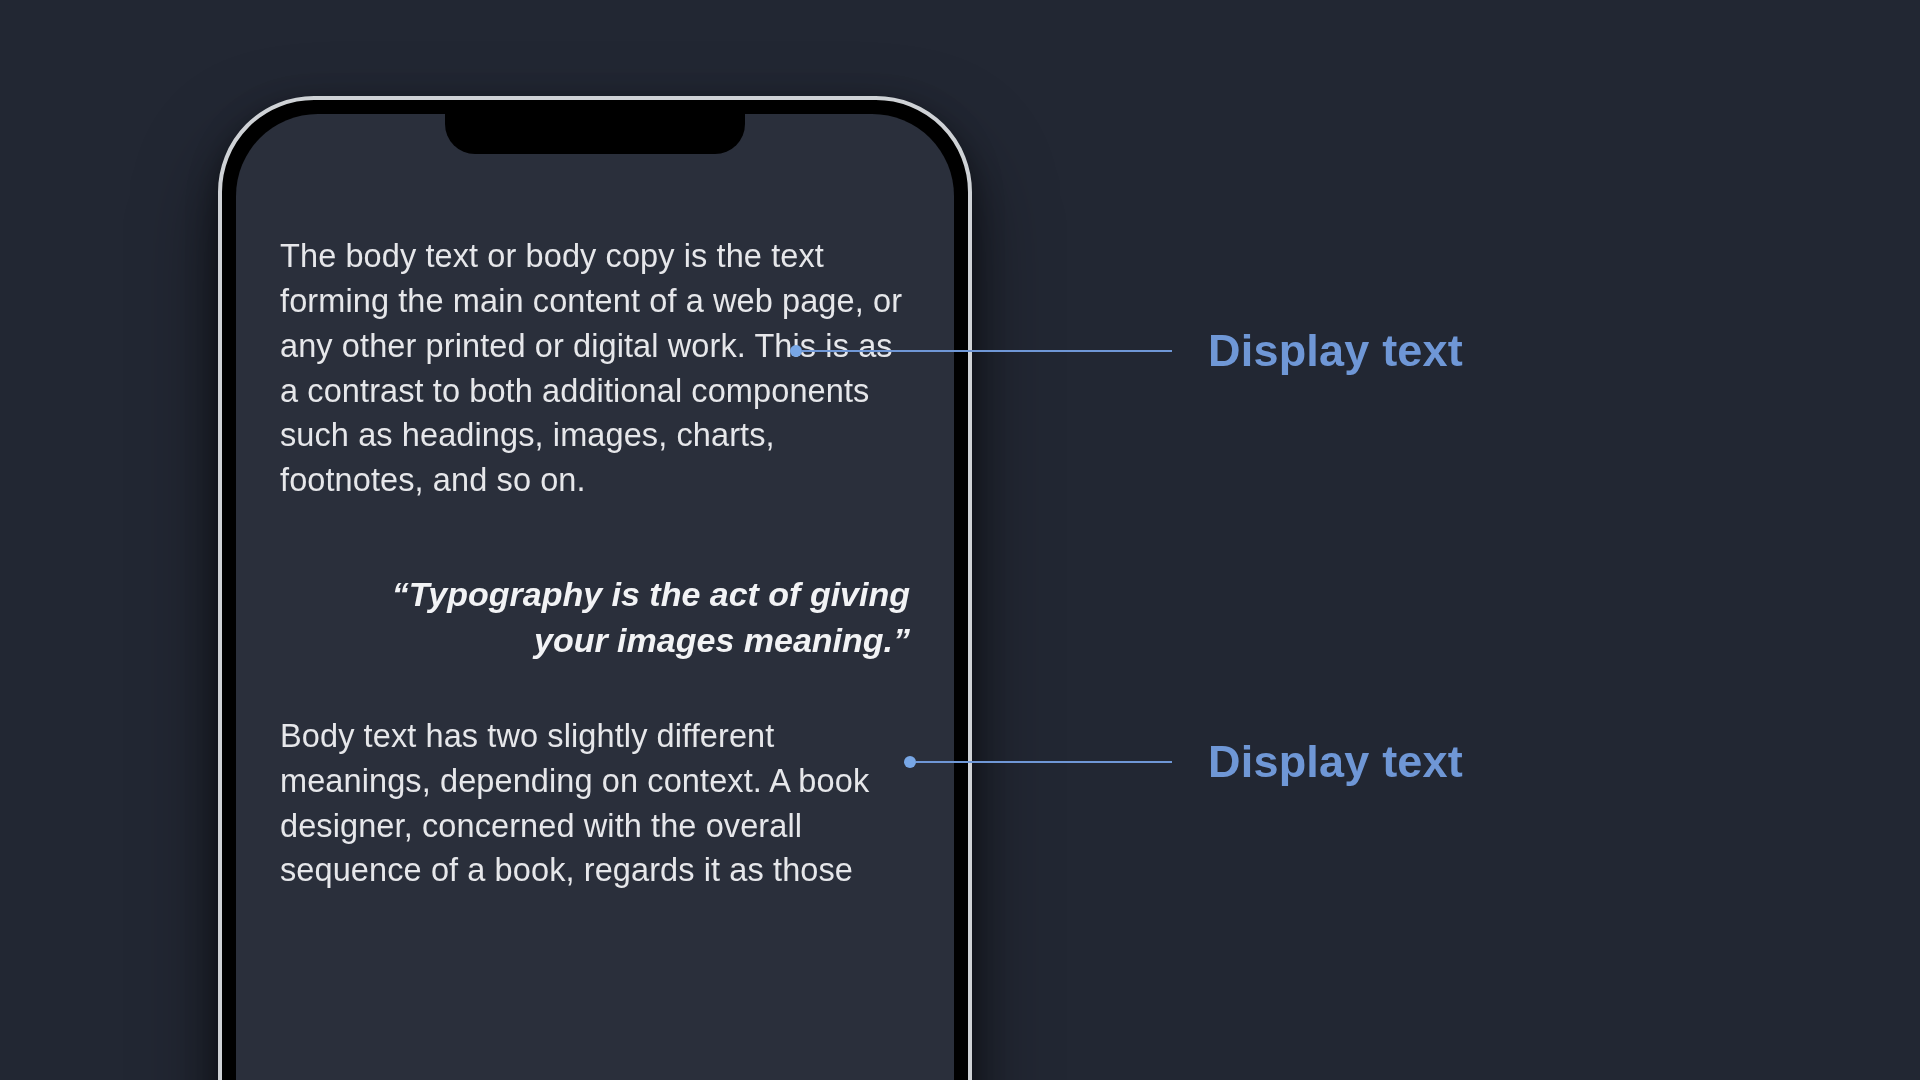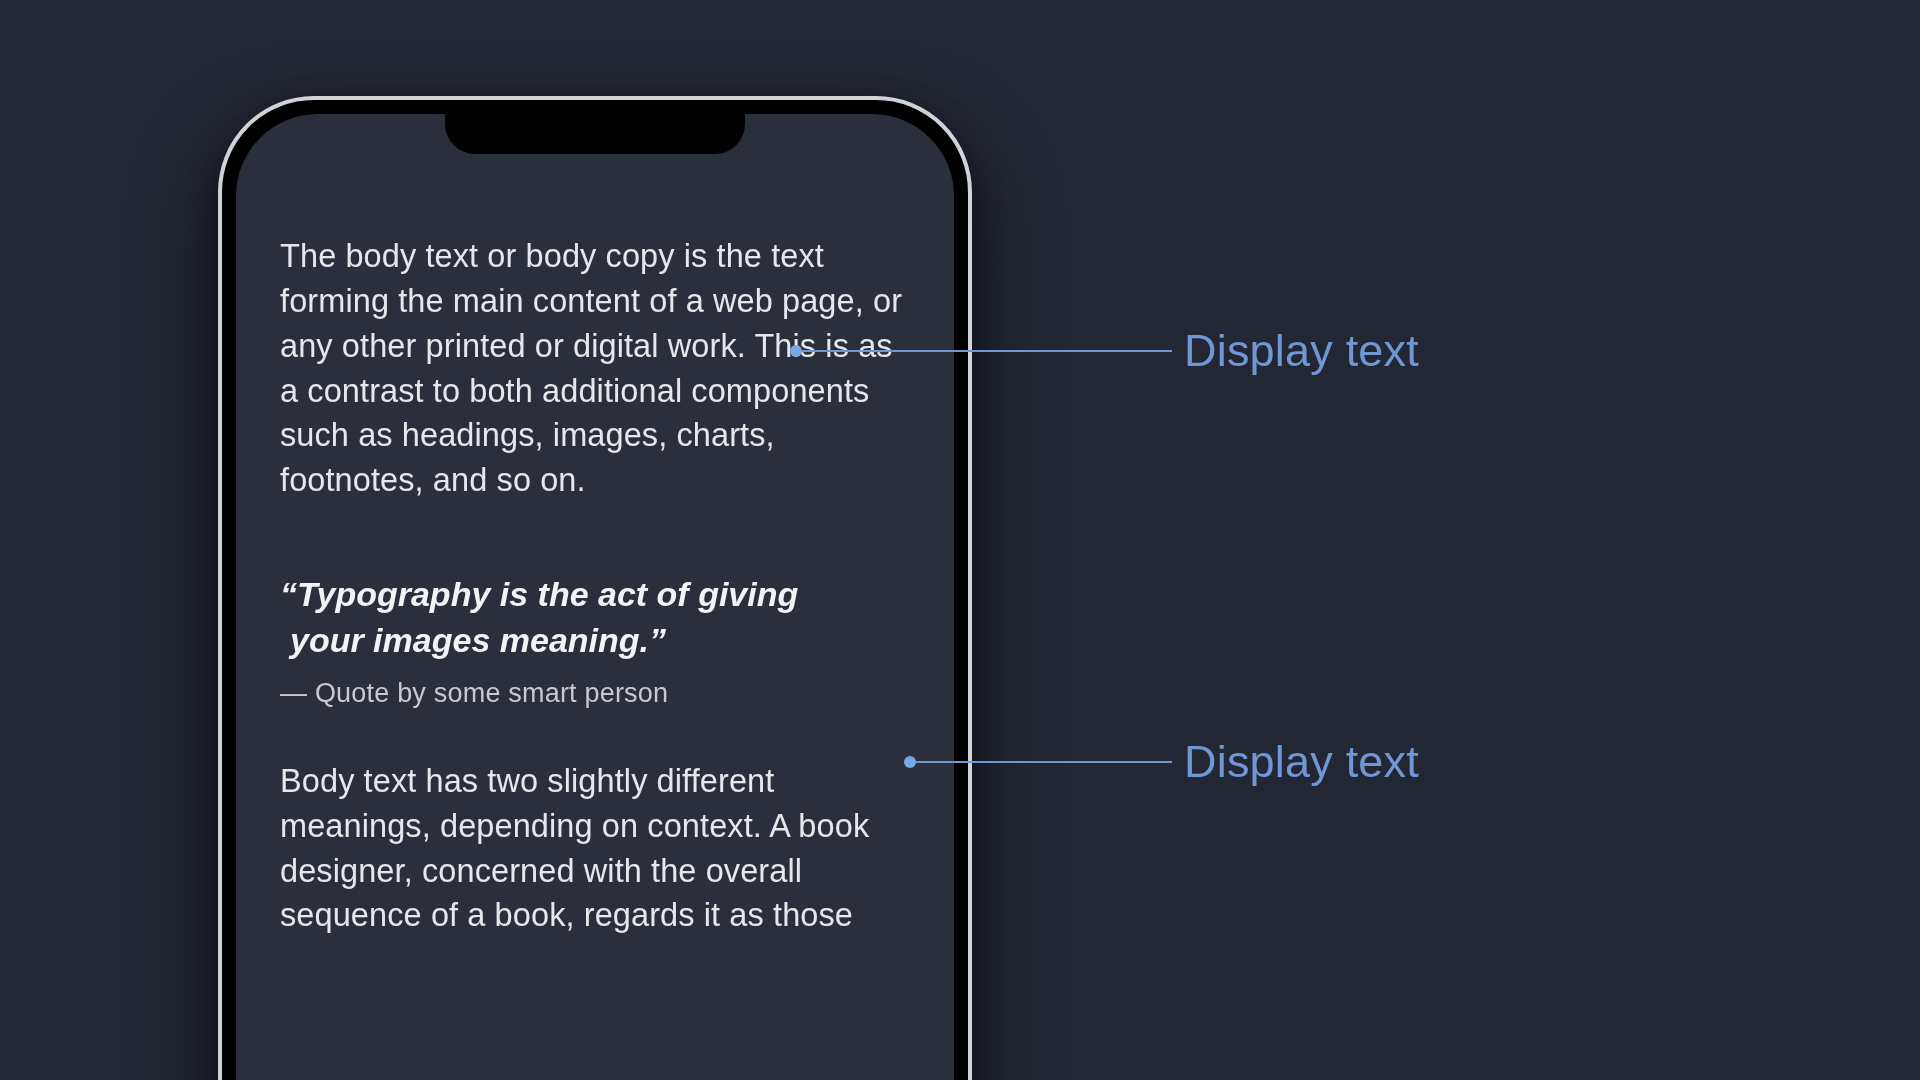--- a/index.html
+++ b/index.html
@@ -72,20 +72,21 @@
     letter-spacing: 0.1px;
   }
   .quote-block { margin-bottom: 50px; }
   .quote {
     font-size: 34px;
     font-style: italic;
     font-weight: 700;
     line-height: 1.35;
     color: #f2f3f5;
     margin-bottom: 14px;
+    text-align: right;
   }
   .quote-line2 { padding-left: 10px; }
   .attribution {
     font-size: 27px;
     font-weight: 400;
     color: #c7c9ce;
     letter-spacing: 0.2px;
   }
 
   
@@ -101,23 +102,23 @@
     background: #78a7e6;
     flex: 0 0 auto;
   }
   .line {
     height: 2.5px;
     background: #6f97d6;
     flex: 0 0 auto;
   }
   .label {
     font-size: 45px;
-    font-weight: 400;
+    font-weight: 700;
     color: #6f97d6;
-    margin-left: 12px;
+    margin-left: 36px;
     letter-spacing: 0.2px;
     white-space: nowrap;
   }
 
   .callout-1 { left: 790px; top: 325px; }
   .callout-1 .line { width: 370px; }
   .callout-2 { left: 904px; top: 736px; }
   .callout-2 .line { width: 256px; }
 </style>
 </head>
@@ -126,21 +127,20 @@
 <div class="phone">
   <div class="notch"></div>
   <div class="phone-inner">
     <div class="screen-content">
       <p class="body-text">The body text or body copy is the text forming the main content of a web page, or any other printed or digital work. This is as a contrast to both additional components such as headings, images, charts, footnotes, and so on.</p>
       <div class="quote-block">
         <div class="quote">
           <span>“Typography is the act of giving</span><br>
           <span class="quote-line2">your images meaning.”</span>
         </div>
-        <div class="attribution">— Quote by some smart person</div>
       </div>
       <p class="body-text-2">Body text has two slightly different meanings, depending on context. A book designer, concerned with the overall sequence of a book, regards it as those</p>
     </div>
   </div>
 </div>
 
 <div class="callout callout-1">
   <span class="dot"></span>
   <span class="line"></span>
   <span class="label">Display text</span>

